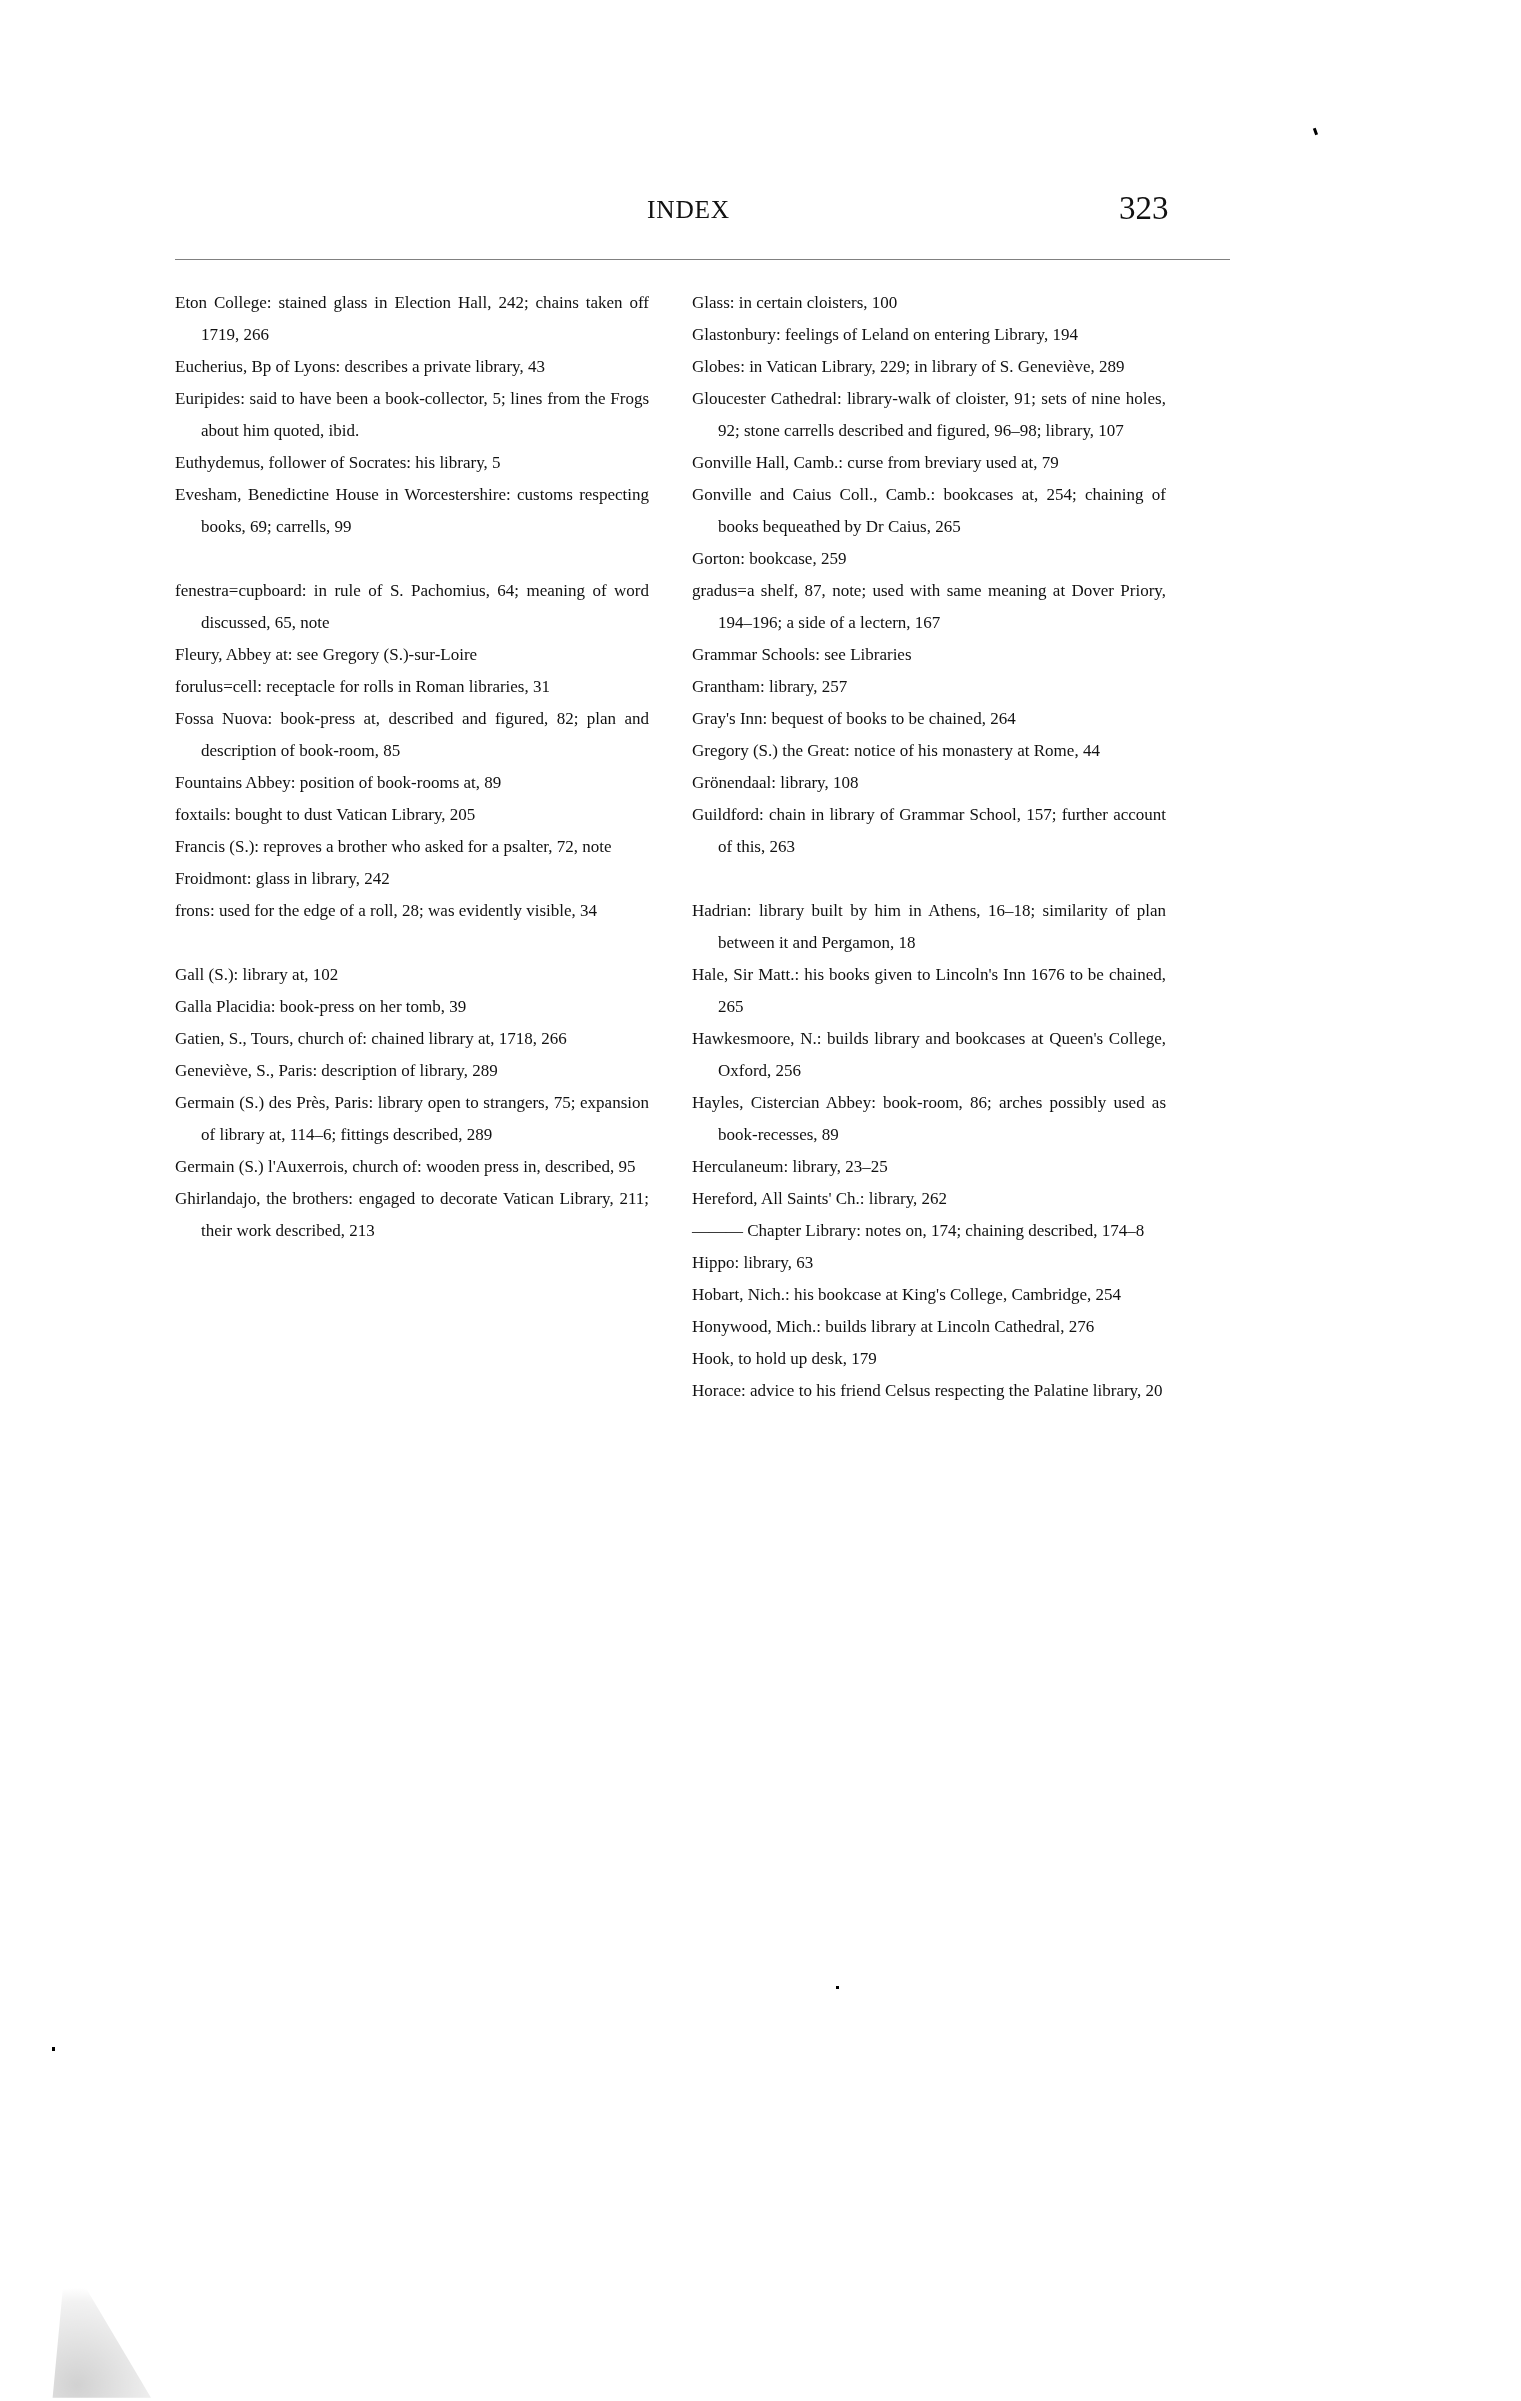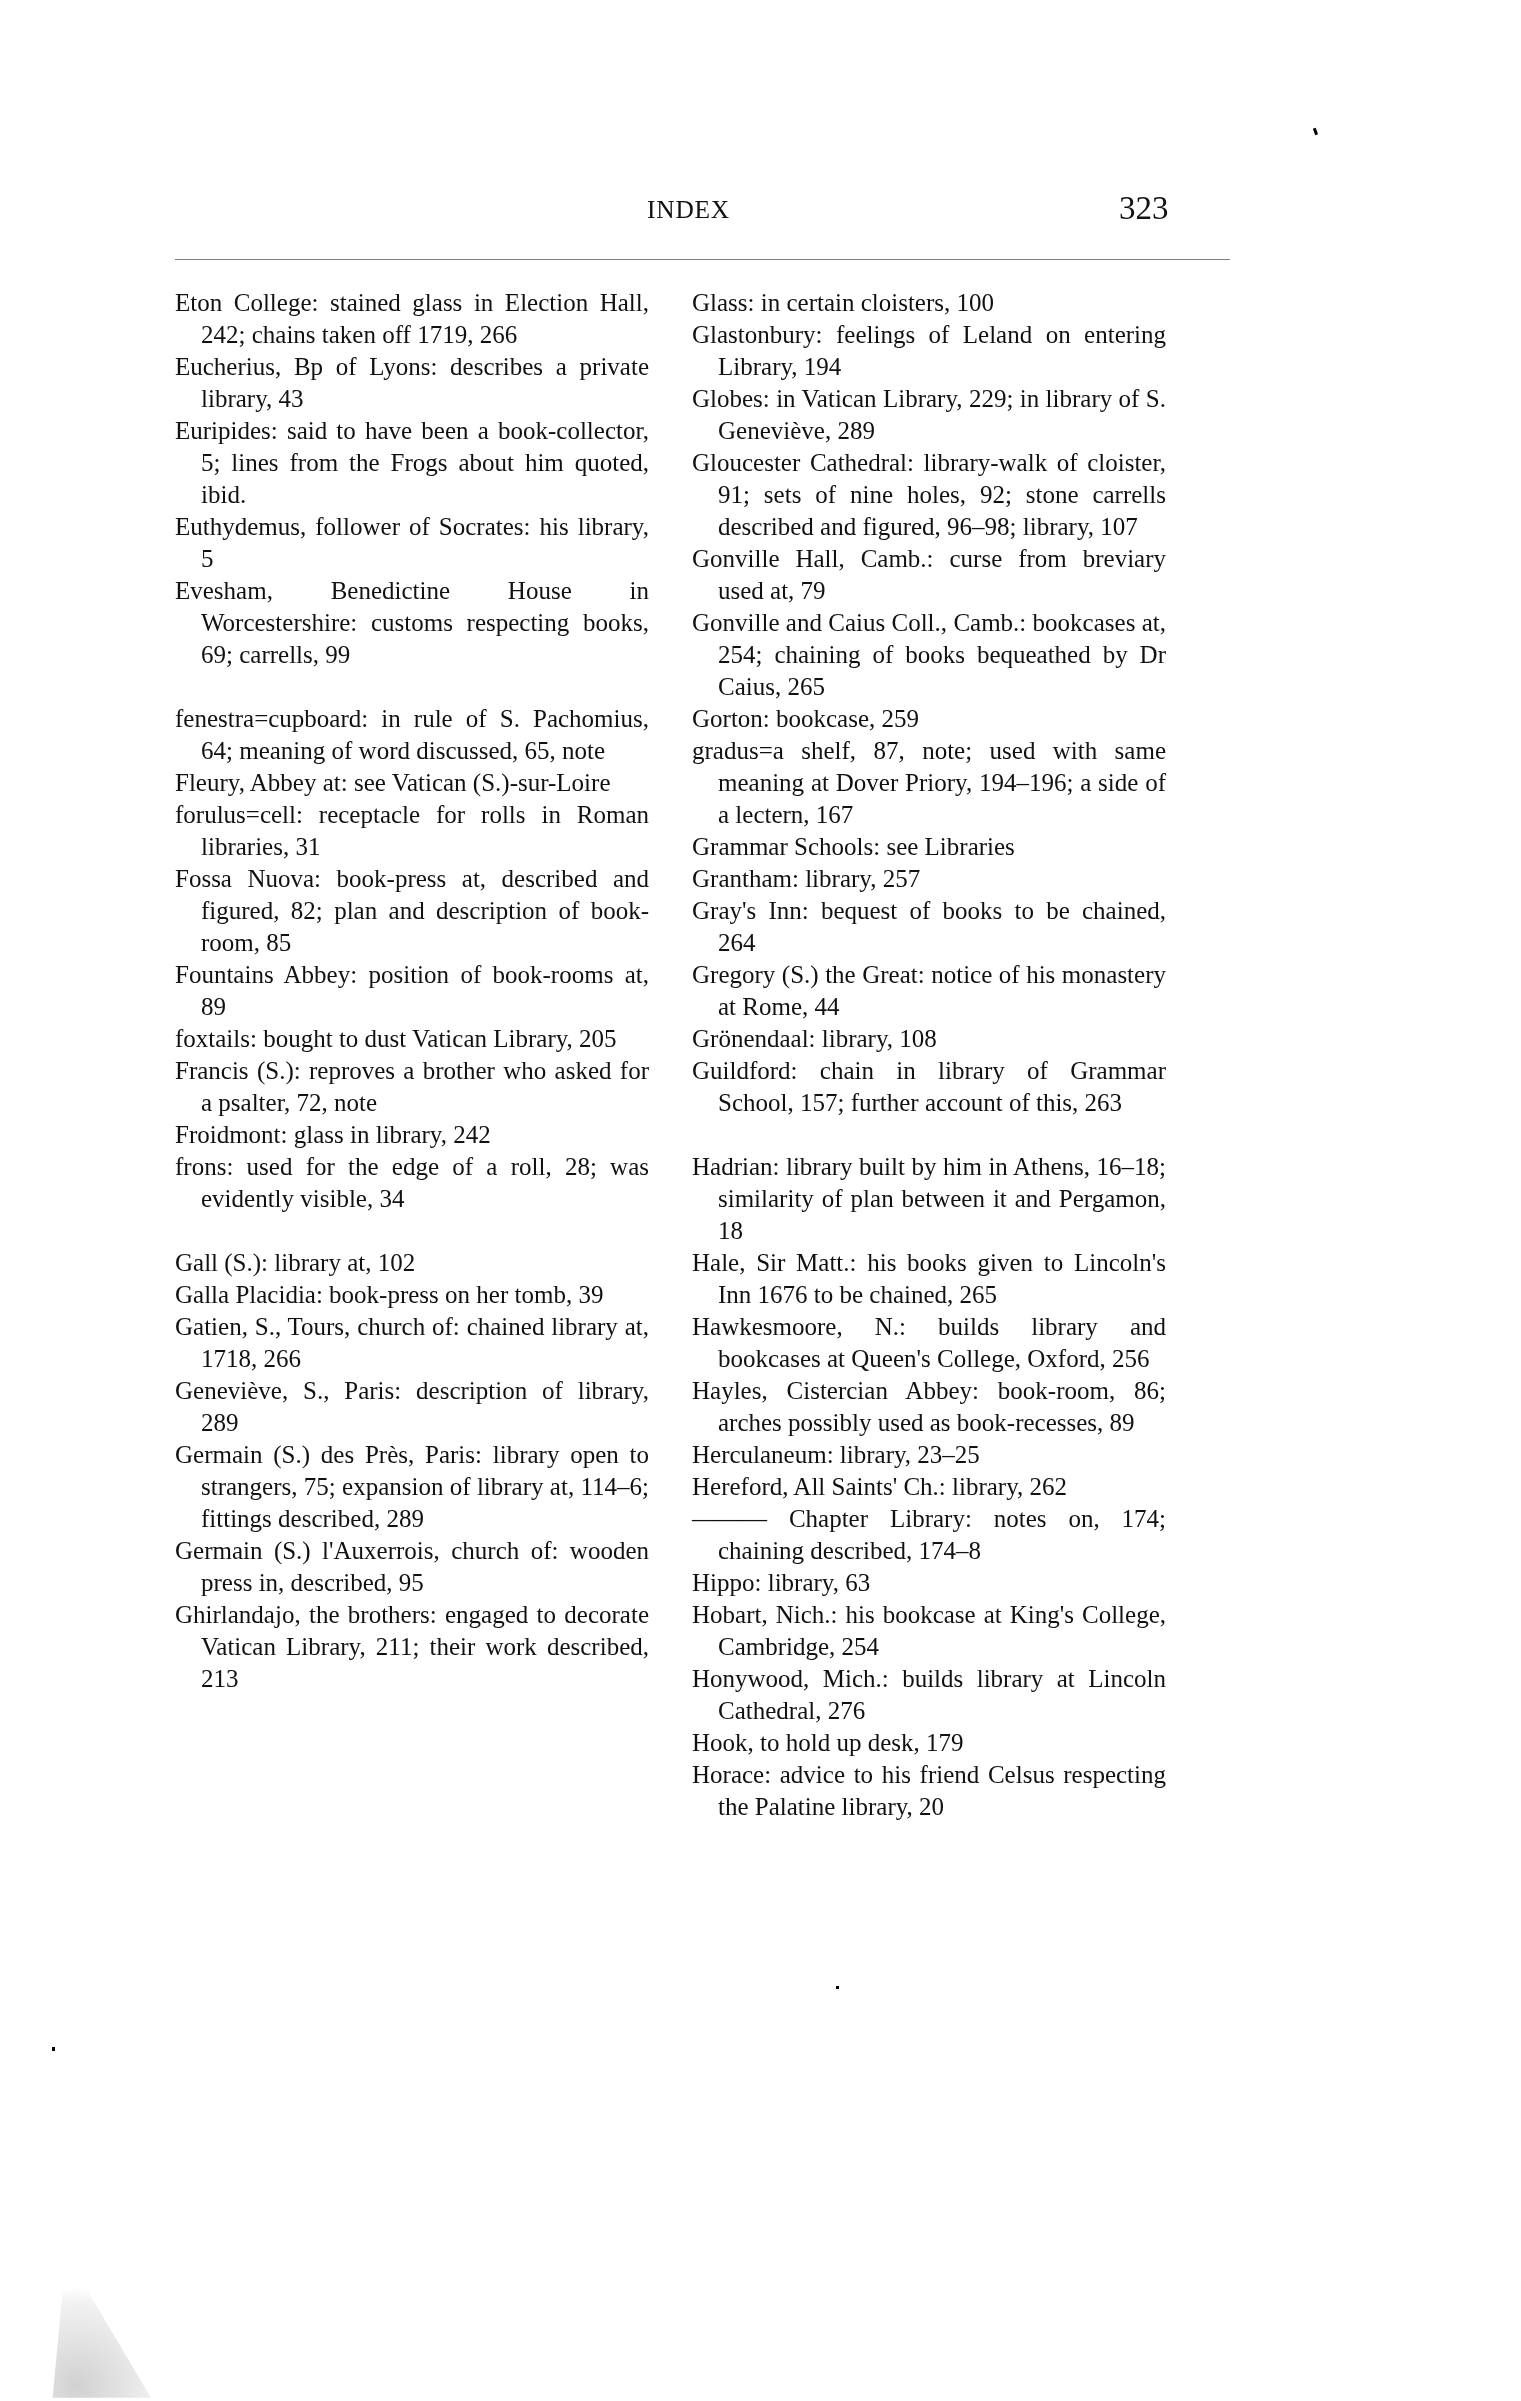--- a/index.html
+++ b/index.html
@@ -14,21 +14,21 @@
   }
   .page-number {
     position: absolute; left: 1119px; top: -4.9px; font-size: 33px;
   }
   .header-rule {
     position: absolute; left: 175px; top: 259px; width: 1055px; height: 0;
     border-top: 1.6px solid #555; opacity: 0.75;
   }
   .column {
     position: absolute; top: 287px; width: 474px;
-    font-size: 25px; line-height: 32px;
+    font-size: 17px; line-height: 32px;
   }
   .col-left { left: 175px; }
   .col-right { left: 692px; }
   .entry {
     text-align: justify; text-align-last: left;
     padding-left: 26px; text-indent: -26px; margin: 0;
   }
   .gap { height: 32px; }
   i, .it { }
   .speck { position: absolute; background: #000; }
@@ -48,21 +48,21 @@
 <div class="header-rule"></div>
 
 <div class="column col-left" id="col-left">
     <p class="entry"><span>Eton College: stained glass in Election Hall, 242; chains taken off 1719, 266</span></p>
     <p class="entry"><span>Eucherius, Bp of Lyons: describes a private library, 43</span></p>
     <p class="entry"><span>Euripides: said to have been a book-collector, 5; lines from the </span><span class="it">Frogs</span><span> about him quoted, </span><span class="it">ibid.</span></p>
     <p class="entry"><span>Euthydemus, follower of Socrates: his library, 5</span></p>
     <p class="entry"><span>Evesham, Benedictine House in Worcestershire: customs respecting books, 69; carrells, 99</span></p>
     <div class="gap"></div>
     <p class="entry"><span class="it">fenestra</span><span>=cupboard: in rule of S. Pachomius, 64; meaning of word discussed, 65, </span><span class="it">note</span></p>
-    <p class="entry"><span>Fleury, Abbey at: </span><span class="it">see</span><span> Vatican (S.)-sur-Loire</span></p>
+    <p class="entry"><span>Fleury, Abbey at: </span><span class="it">see</span><span> Gregory (S.)-sur-Loire</span></p>
     <p class="entry"><span class="it">forulus</span><span>=cell: receptacle for rolls in Roman libraries, 31</span></p>
     <p class="entry"><span>Fossa Nuova: book-press at, described and figured, 82; plan and description of book-room, 85</span></p>
     <p class="entry"><span>Fountains Abbey: position of book-rooms at, 89</span></p>
     <p class="entry"><span>foxtails: bought to dust Vatican Library, 205</span></p>
     <p class="entry"><span>Francis (S.): reproves a brother who asked for a psalter, 72, </span><span class="it">note</span></p>
     <p class="entry"><span>Froidmont: glass in library, 242</span></p>
     <p class="entry"><span class="it">frons</span><span>: used for the edge of a roll, 28; was evidently visible, 34</span></p>
     <div class="gap"></div>
     <p class="entry"><span>Gall (S.): library at, 102</span></p>
     <p class="entry"><span>Galla Placidia: book-press on her tomb, 39</span></p>

